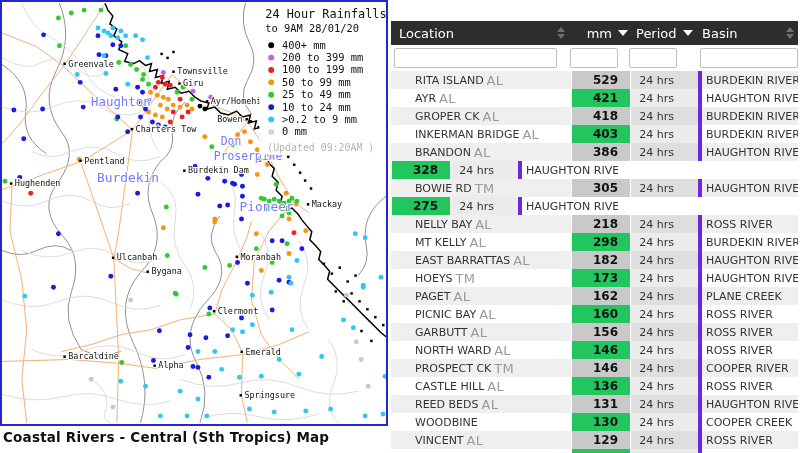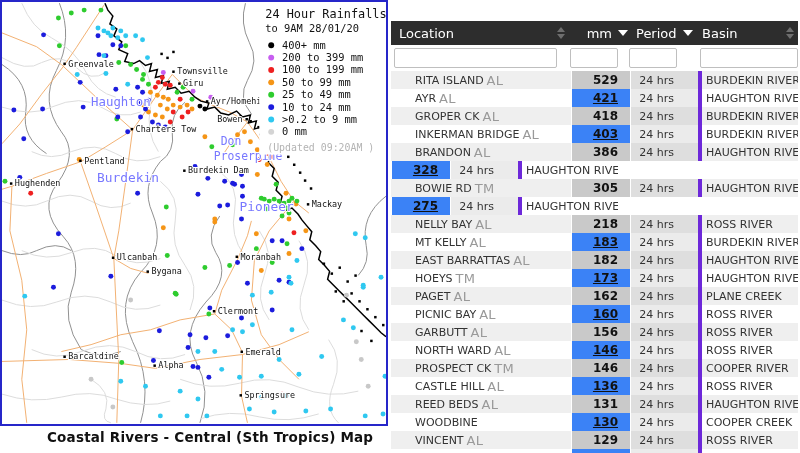--- a/index.html
+++ b/index.html
@@ -8,21 +8,21 @@
     background:#fff; font-family:"DejaVu Sans", sans-serif;
   }
   
   .map-frame {
     position:absolute; left:0; top:0; width:388px; height:426px;
     border:2px solid #2626c9; box-sizing:border-box; background:#fff; overflow:hidden;
   }
   .map-frame svg { display:block; }
   .map-title {
     position:absolute; left:3px; top:429px; font-size:13.5px; font-weight:bold;
-    color:#111; letter-spacing:0.2px;margin-left:44px;
+    color:#111; letter-spacing:0.2px;
   }
   
   .table-wrap { position:absolute; left:391px; top:21px; width:407px; }
   .thead {
     display:flex; background:#2d2d2d; color:#fff; height:24px;
     align-items:center; font-size:13px; cursor:pointer;
   }
   .th { box-sizing:border-box; display:flex; align-items:center; height:100%; }
   .th-location { width:180px; padding:0 6px 0 8px; justify-content:space-between; }
   .th-mm       { width:59px;  justify-content:flex-end; padding-right:2px; }
@@ -43,21 +43,21 @@
   .f-basin  { width:90px;  margin-left:23px; }
   .row { display:flex; height:18px; font-size:11px; color:#333; }
   .row.odd  { background:#efefef; }
   .row.even { background:#ffffff; }
   .cell { box-sizing:border-box; display:flex; align-items:center; height:100%; white-space:nowrap; overflow:hidden; }
   .cell-loc    { width:180px; padding-left:24px; }
   .cell-mm     { width:59px; justify-content:flex-end; padding-right:12px; font-weight:bold; font-size:12px; color:#111; border-left:1px solid #fff; }
   .cell-period { width:68px; justify-content:flex-end; padding-right:24px; border-left:1px solid #fff; }
   .cell-basin  { width:100px; padding-left:4px; border-left:4px solid #6d28d9; }
   .row.odd  .cell-mm { background:#c9c9c9; }
-  .row.even .cell-mm { background:#3b82f6;text-decoration:underline; }
+  .row.even .cell-mm { background:#22c55e; }
   .row.odd  .cell-period { background:#dedede; }
   .row.even .cell-period { background:#ebebeb; }
   .loc-tag { font-size:13px; color:#999; margin-left:3px; letter-spacing:0.3px; }
 </style>
 </head>
 <body>
 
 <div class="map-frame">
   <svg id="map-svg" viewBox="0 0 388 424" width="384" height="422">
 
@@ -542,21 +542,21 @@
         </div>
         <div class="cell cell-mm">218</div>
         <div class="cell cell-period">24 hrs</div>
         <div class="cell cell-basin">ROSS RIVER</div>
       </div>
       <div class="row even">
         <div class="cell cell-loc">
           <span>MT KELLY</span>
           <span class="loc-tag">AL</span>
         </div>
-        <div class="cell cell-mm">183</div>
+        <div class="cell cell-mm">298</div>
         <div class="cell cell-period">24 hrs</div>
         <div class="cell cell-basin">BURDEKIN RIVER</div>
       </div>
       <div class="row odd">
         <div class="cell cell-loc">
           <span>EAST BARRATTAS</span>
           <span class="loc-tag">AL</span>
         </div>
         <div class="cell cell-mm">182</div>
         <div class="cell cell-period">24 hrs</div>

